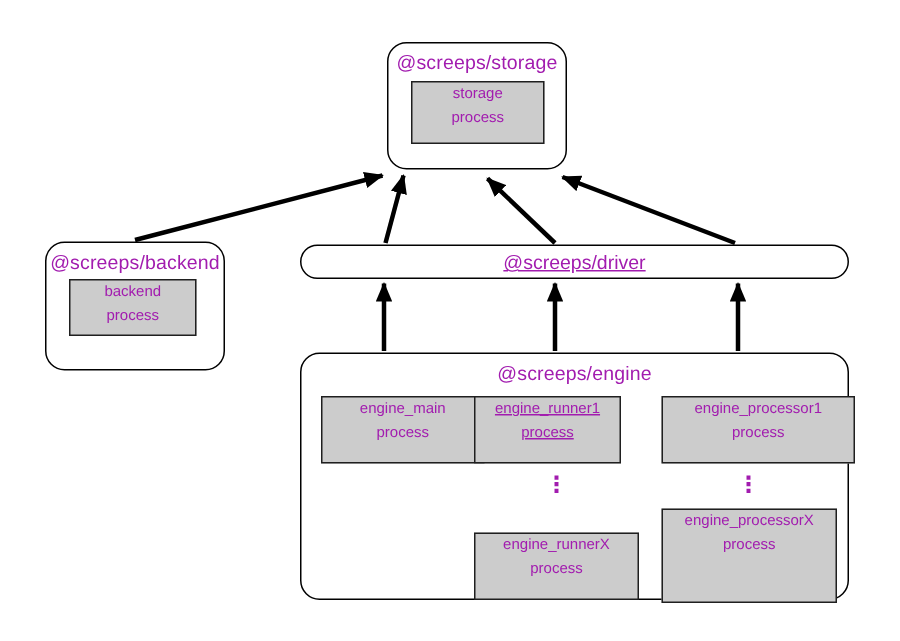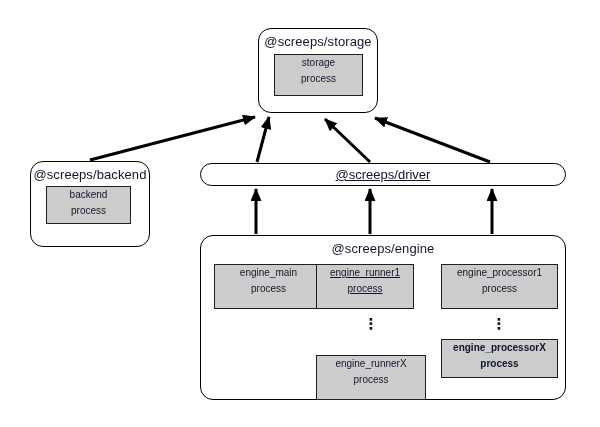--- a/index.html
+++ b/index.html
@@ -2,21 +2,21 @@
 <html><head>
 <meta charset="utf-8">
 <style>
   html, body { margin: 0; padding: 0; background: #ffffff; }
   .canvas {
     position: relative;
     width: 600px;
     height: 427px;
     background: #ffffff;
     font-family: "Liberation Sans", "DejaVu Sans", sans-serif;
-    color: #0f172a;
+    color: #a21caf;
     overflow: hidden;
   }
   .container {
     position: absolute;
     background: #ffffff;
     border: 1.6px solid #000000;
     border-radius: 13px;
     box-sizing: border-box;
   }
   .container-title {
@@ -69,22 +69,22 @@
   
   #node-storage   { left: 258px; top: 28px;  width: 120px; height: 85px; }
   #storage-pbox   { left: 15px;  top: 25px;  width: 89px;  height: 42px; }
   #node-backend   { left: 30px;  top: 161px; width: 120px; height: 86px; }
   #backend-pbox   { left: 15px;  top: 24px;  width: 85px;  height: 38px; }
   #node-driver    { left: 200px; top: 163px; width: 366px; height: 23px; text-decoration: underline; }
   #node-engine    { left: 200px; top: 235px; width: 366px; height: 165px; }
   #engine-main-pbox       { left: 13px;  top: 28px;  width: 109px;  height: 45px; }
   #engine-runner1-pbox    { left: 115px; top: 28px;  width: 98px; height: 45px; text-decoration: underline; }
   #engine-runnerX-pbox    { left: 115px; top: 119px; width: 110px; height: 45px; }
-  #engine-processor1-pbox { left: 240px; top: 28px;  width: 117px; height: 45px; }
-  #engine-processorX-pbox { left: 240px; top: 103px; width: 117px; height: 39px; font-weight: bold; }
+  #engine-processor1-pbox { left: 240px; top: 28px;  width: 129px; height: 45px; }
+  #engine-processorX-pbox { left: 240px; top: 103px; width: 117px; height: 63px; }
   #runner-dots    { left: 160px; top: 77px; }
   #processor-dots { left: 288px; top: 77px; }
 </style>
 </head>
 <body>
 
 <div class="canvas">
 
   <div class="container" id="node-storage">
     <div class="container-title">@screeps/storage</div>

